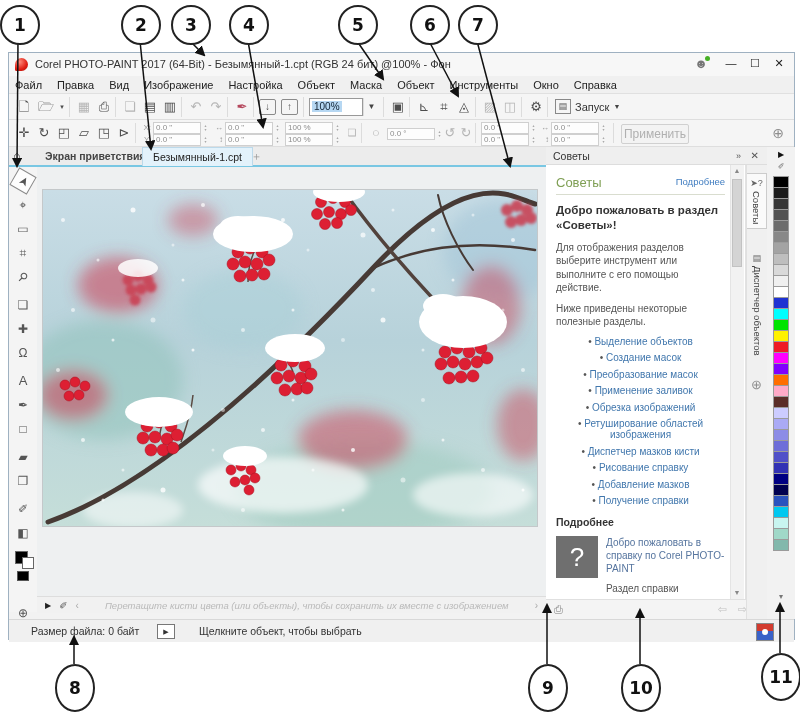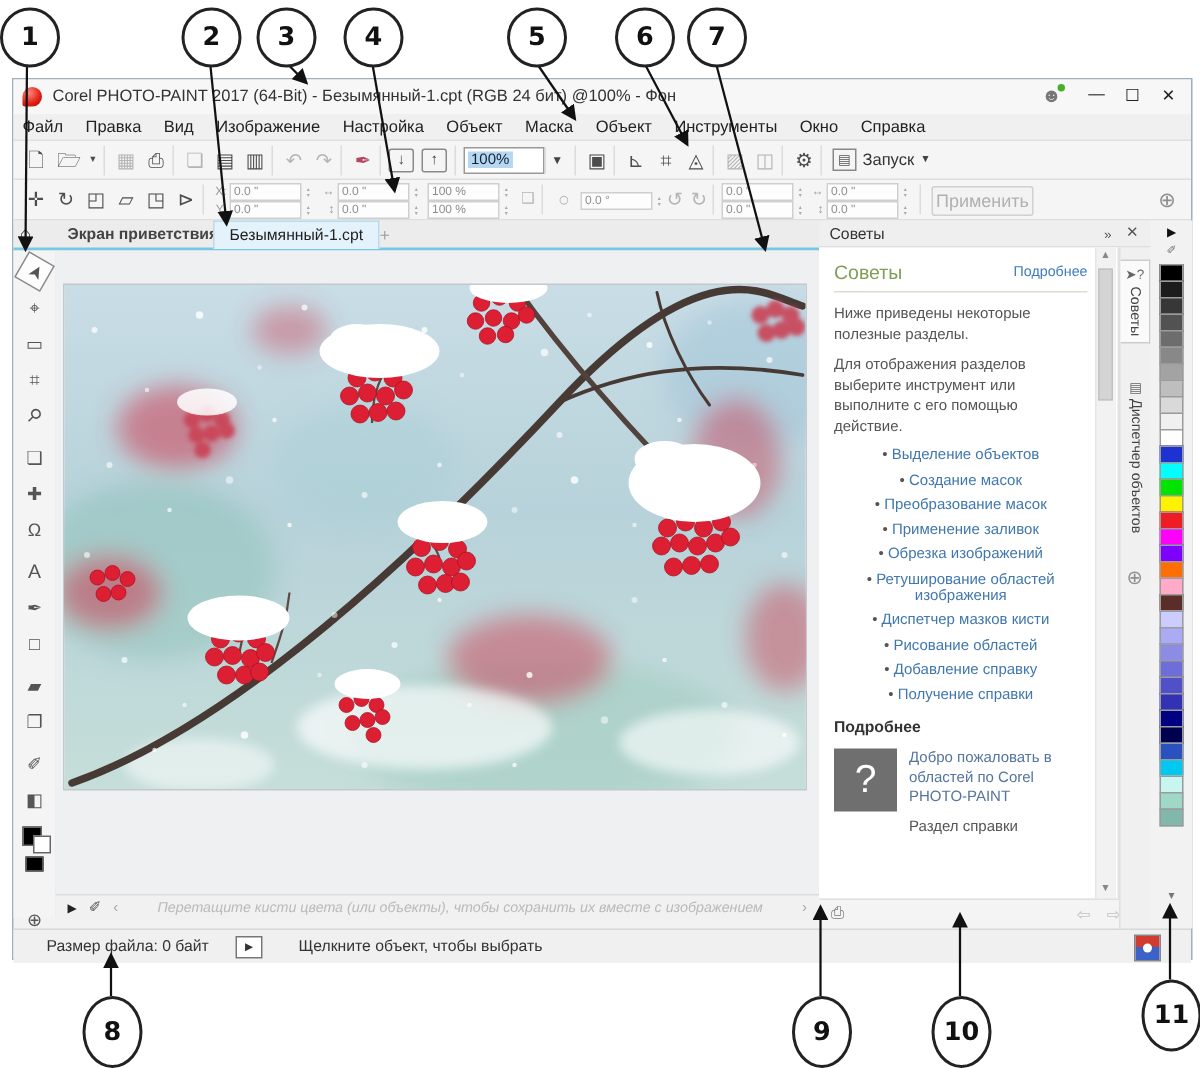--- a/index.html
+++ b/index.html
@@ -517,39 +517,40 @@
       <span>Советы</span>
       <span style="position:absolute;right:26px;top:0;color:#555;font-size:9px;">»</span>
       <span style="position:absolute;right:8px;top:0;color:#555;font-size:10px;">✕</span>
     </div>
 
     <div id="docker">
       <div class="tipspad">
         <span class="morelink">Подробнее</span>
         <span id="tips-heading">Советы</span>
         <div class="hrule"></div>
+        <div id="tips-title">Добро пожаловать в раздел «Советы»!</div>
+        <div class="tippara">Для отображения разделов выберите инструмент или выполните с его помощью действие.</div>
         <div class="tippara">Ниже приведены некоторые полезные разделы.</div>
-        <div class="tippara">Для отображения разделов выберите инструмент или выполните с его помощью действие.</div>
         <ul id="tips-links">
           <li>Выделение объектов</li>
           <li>Создание масок</li>
           <li>Преобразование масок</li>
           <li>Применение заливок</li>
           <li>Обрезка изображений</li>
           <li>Ретуширование областей изображения</li>
           <li>Диспетчер мазков кисти</li>
-          <li>Рисование областей</li>
-          <li>Добавление справку</li>
+          <li>Рисование справку</li>
+          <li>Добавление мазков</li>
           <li>Получение справки</li>
         </ul>
         <div id="more-head">Подробнее</div>
         <div id="helpbox">
           <div class="qsquare">?</div>
           <div>
-            <div class="helptext">Добро пожаловать в областей по Corel PHOTO-PAINT</div>
+            <div class="helptext">Добро пожаловать в справку по Corel PHOTO-PAINT</div>
             <div class="helplink">Раздел справки</div>
           </div>
         </div>
         
       </div>
       <div id="tscroll">
         <span class="arr" style="top:0;">▲</span>
         <div class="thumb"></div>
         <span class="arr" style="bottom:0;">▼</span>
       </div>

